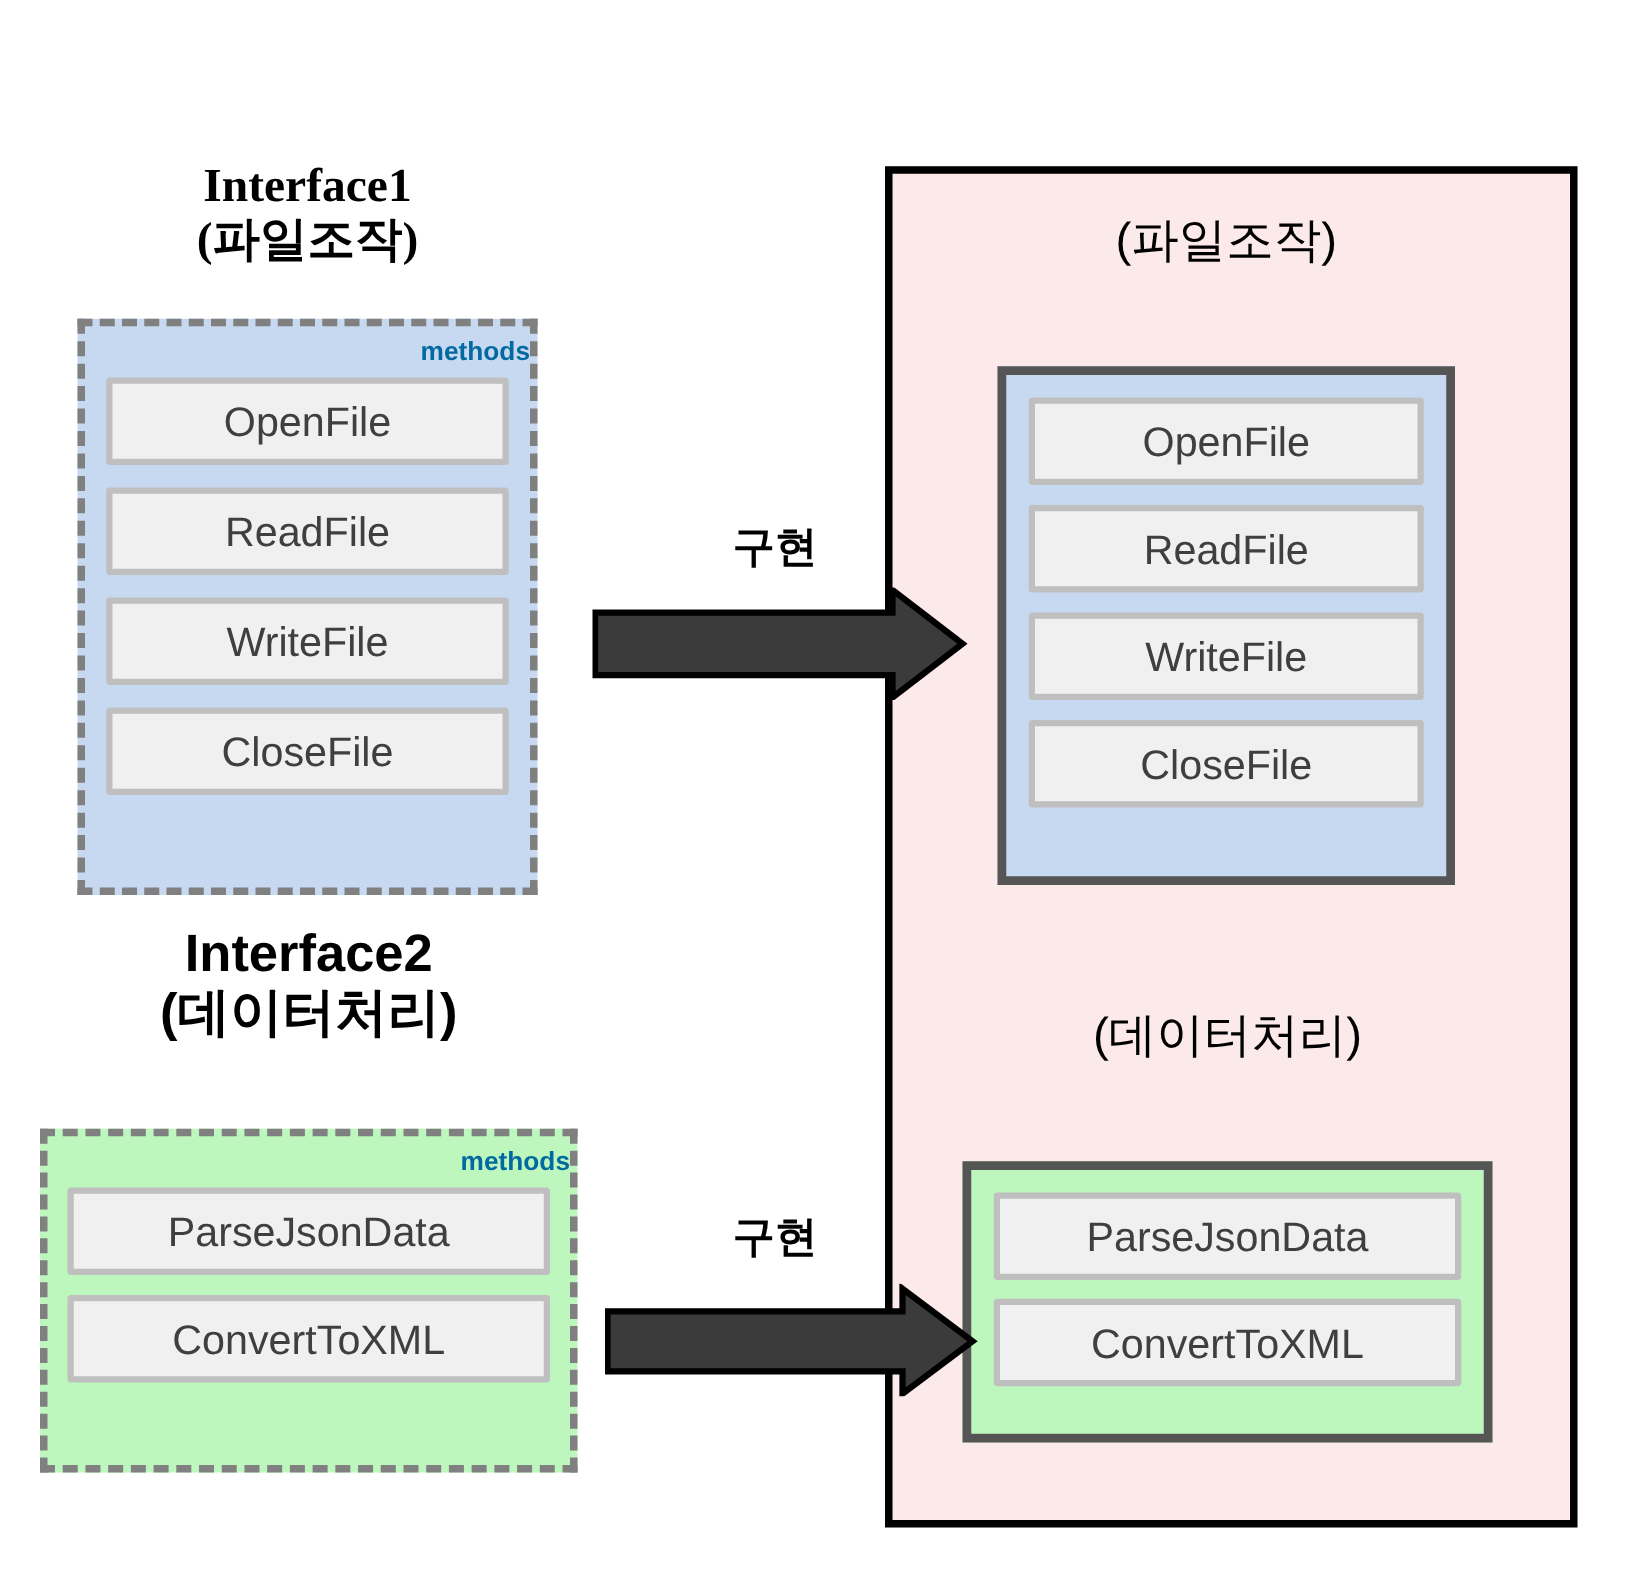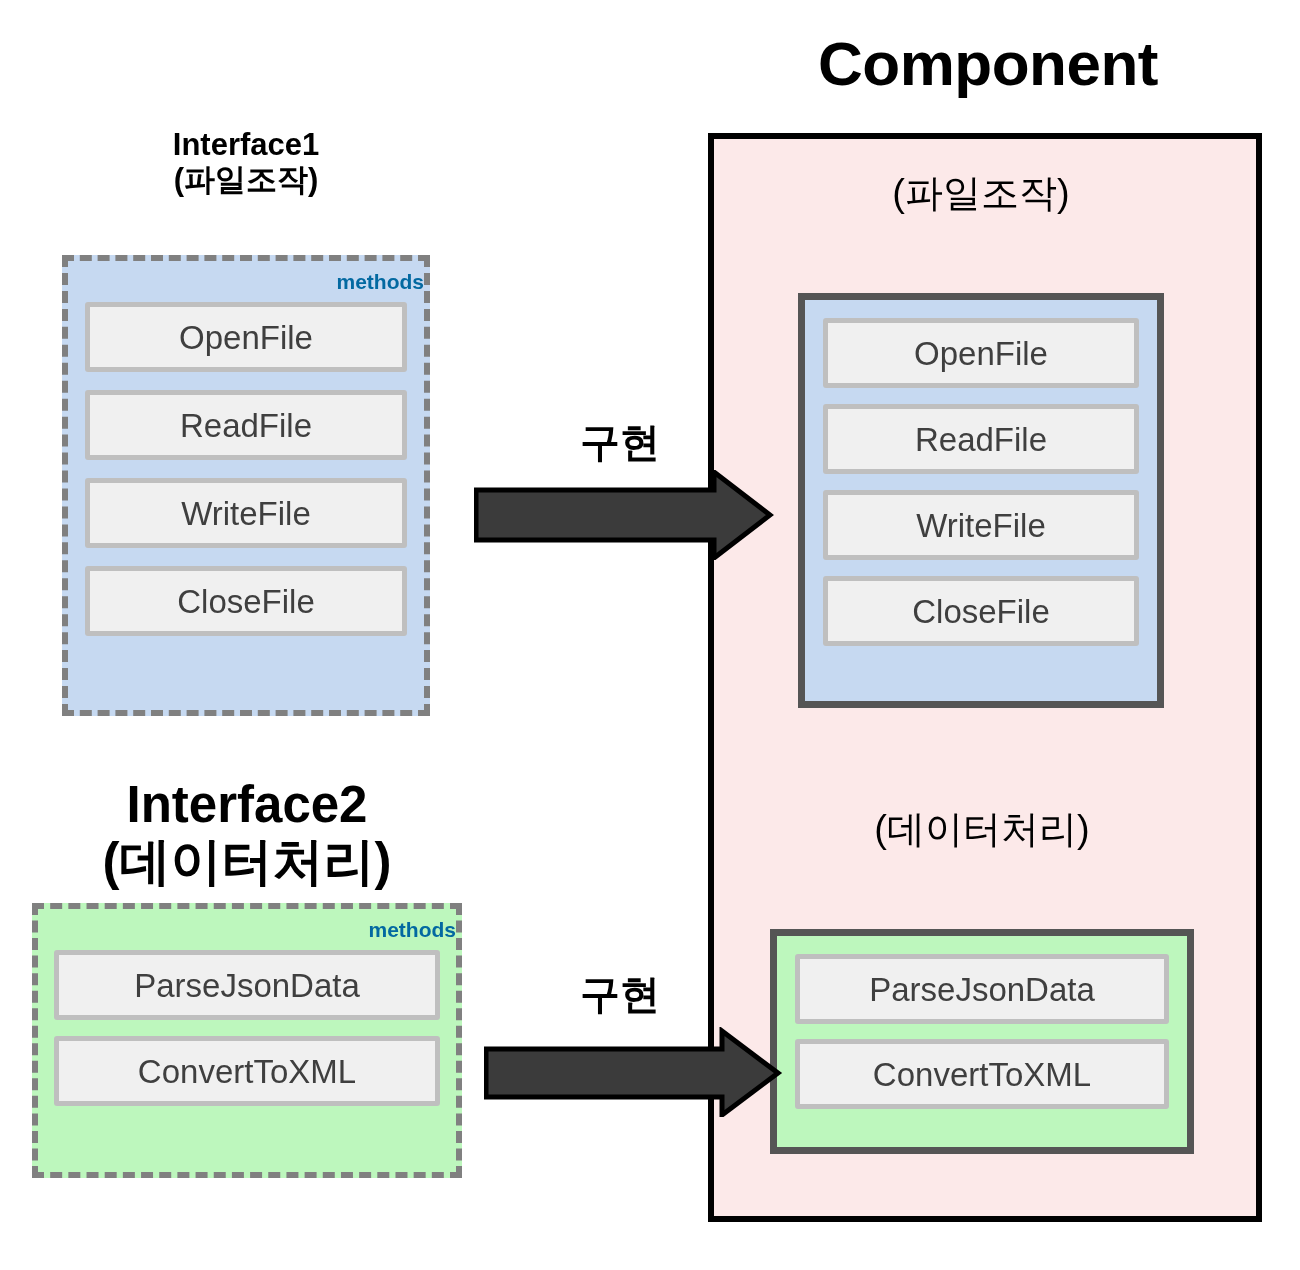--- a/index.html
+++ b/index.html
@@ -121,43 +121,42 @@
 
   #object2-box { left: 770px; top: 929px; width: 424px; height: 225px; }
   #object2-box .method-chip {
     height: 70px;
     margin: 0 18px 15px 18px;
   }
   #object2-box .method-chip:first-child { margin-top: 18px; }
   #object2-box .method-chip:last-child { margin-bottom: 18px; }
 
   
-  #iface1-title { left: 62px; top: 128px; width: 368px; font-size: 31px; }
-  #iface2-title { left: 32px; top: 776px; width: 430px; font-size: 51px; }
+  #iface1-title { left: 62px; top: 128px; width: 368px; font-size: 38px; font-family: Liberation Serif, serif; }
+  #iface2-title { left: 32px; top: 739px; width: 430px; font-size: 42px; }
   #object1-title { left: 798px; top: 172px; width: 366px; font-size: 38px; font-weight: normal; }
   #object2-title { left: 770px; top: 808px; width: 424px; font-size: 38px; font-weight: normal; }
   .arrow-label {
     position: absolute;
-    font-size: 40px;
+    font-size: 34px;
     font-weight: bold;
     color: #000000;
     text-align: center;
     white-space: nowrap;
   }
   #arrow1-svg { position: absolute; left: 474px; top: 470px; }
   #arrow1-label { left: 520px; top: 415px; width: 200px; }
   #arrow2-svg { position: absolute; left: 484px; top: 1027px; }
   #arrow2-label { left: 520px; top: 967px; width: 200px; }
 </style>
 </head>
 <body>
 
 <div id="canvas">
 
-  <div id="component-title">Component</div>
   <div id="component-panel"></div>
 
   <div class="title-block" id="iface1-title">
     <span class="title-line1">Interface1</span>
     <span class="title-line2">(파일조작)</span>
   </div>
 
   <div class="iface-box blue" id="iface1-box">
     <div class="methods-label">methods</div>
     <div class="method-chip">OpenFile</div>

